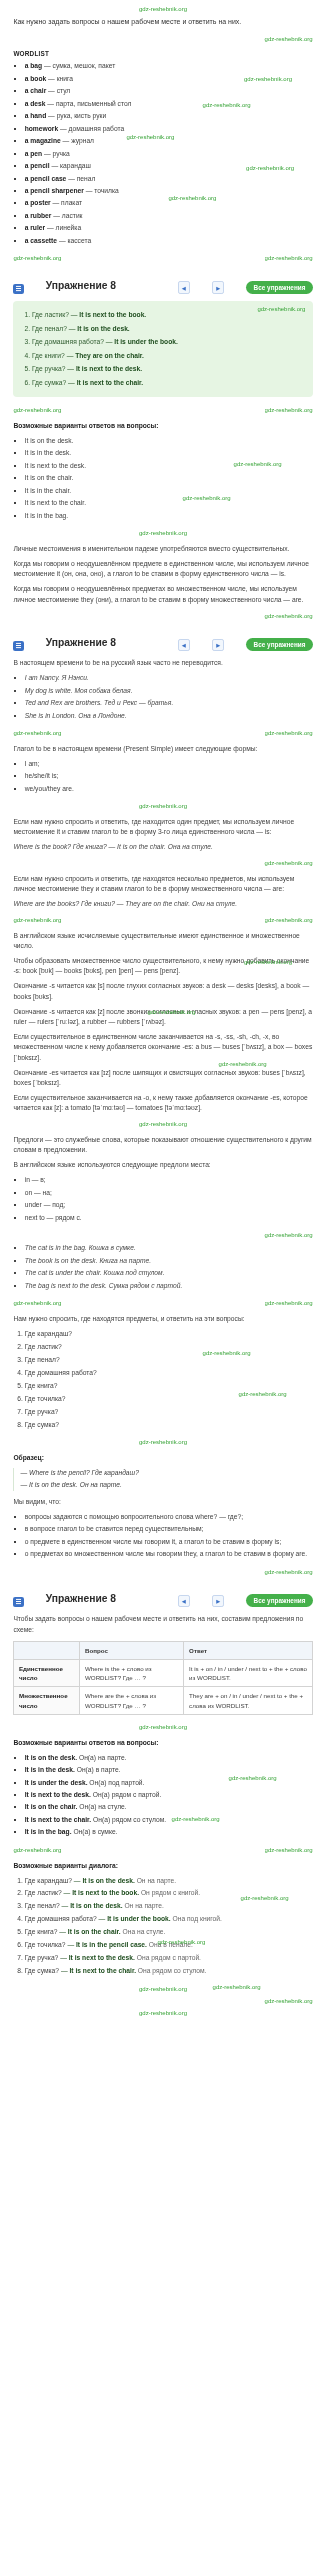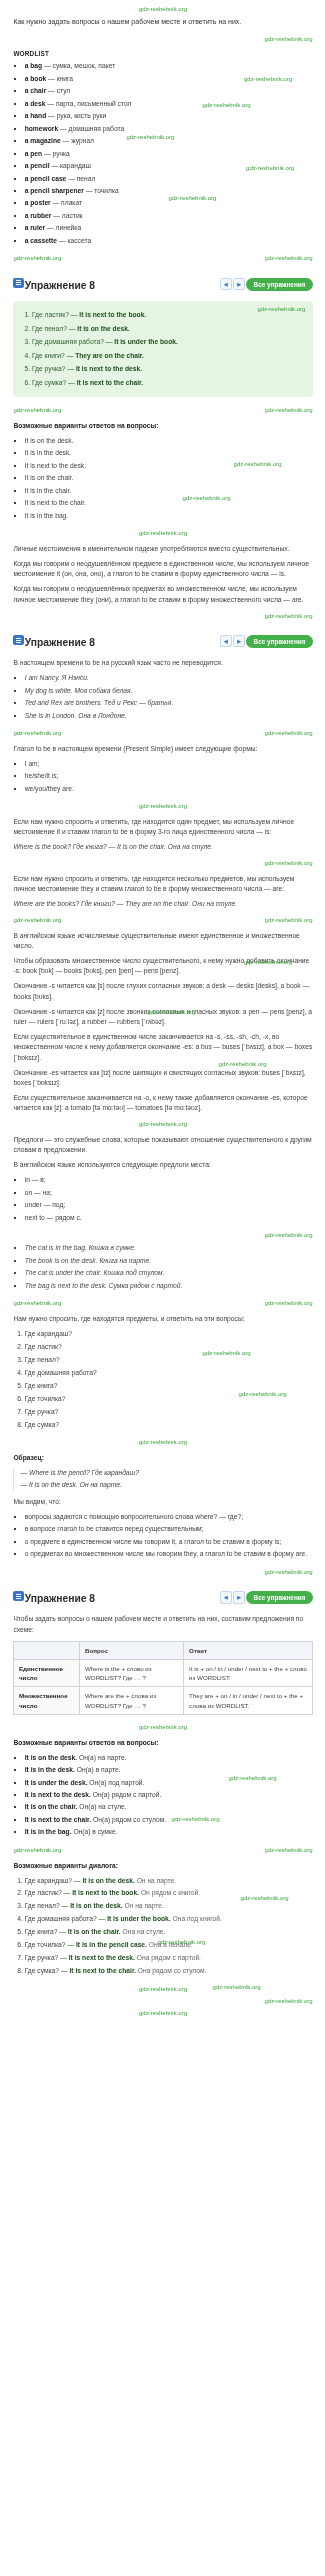--- a/index.html
+++ b/index.html
@@ -14,21 +14,21 @@
   .rel{position:relative}
   .wm-abs{position:absolute;color:#36a336;font-size:6px;pointer-events:none}
   
   .intro-title{font-size:7px;color:#333;margin:2.1px 0 5.2px}
   .wordlist{font-weight:bold;color:#222;letter-spacing:0.2px;margin:4.1px 0 2.1px;font-size:6.4px}
   ul.sq{list-style:square;margin:2.1px 0 6.2px;padding-left:11.3px}
   ul.sq li{margin:2.1px 0}
   .en{font-weight:bold;color:#222}
   .vocab-ru::before{content:" — "}
   
-  .ex-header{display:flex;align-items:flex-start;gap:1px;margin:13.4px 0 7.2px}
+  .ex-header{display:flex;align-items:flex-end;gap:22px;margin:13.4px 0 7.2px}
   .ex-icon{width:10.3px;height:10.3px;border-radius:2.1px;background:#3b71c6;flex:none;
            display:flex;align-items:center;justify-content:center}
   .ex-icon::before{content:"";width:5.2px;height:1px;background:#fff;
                    box-shadow:0 -2.1px 0 #fff,0 2.1px 0 #fff}
   .ex-title{font-size:10.3px;font-weight:bold;color:#2b2b2b}
   .ex-spacer{flex:1}
   .nav-btn{width:12.4px;height:12.4px;border:0.5px solid #c6d6ee;background:#f2f7fd;color:#3b71c6;
            border-radius:2.1px;font-size:5.2px;display:flex;align-items:center;justify-content:center;
            cursor:pointer;padding:0}
   .all-btn{background:#44b04a;color:#fff;border:none;border-radius:7.2px;padding:3.1px 7.2px;

